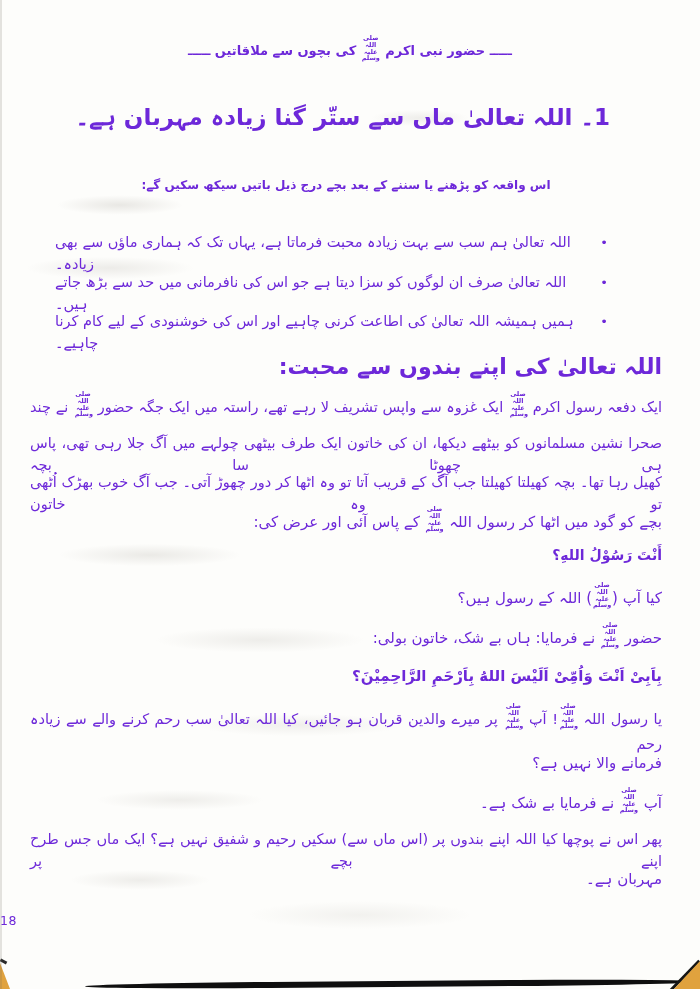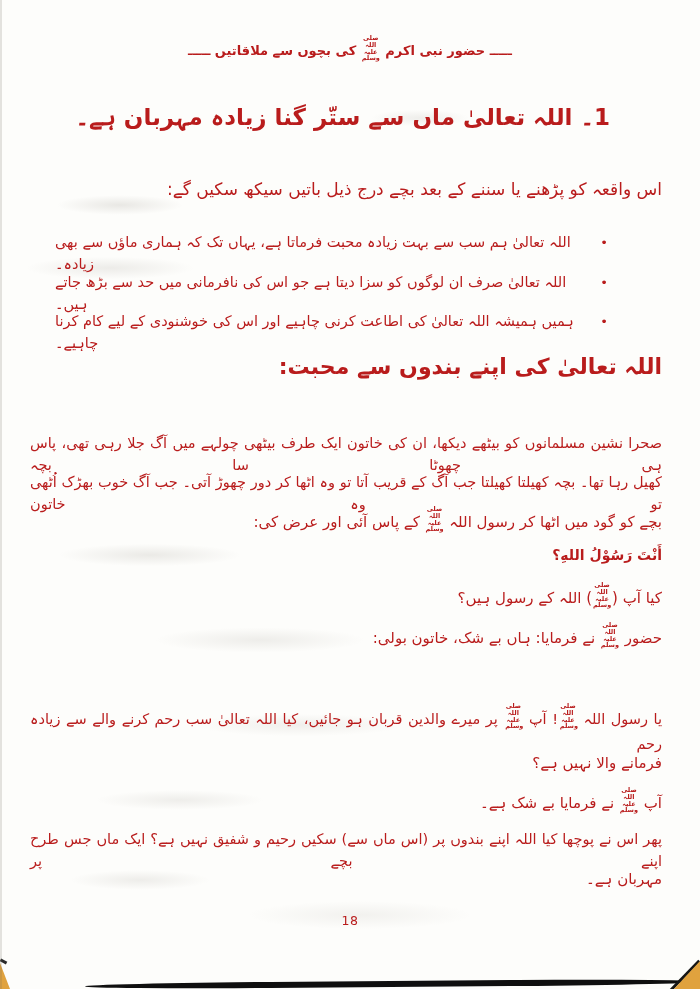--- a/index.html
+++ b/index.html
@@ -1,19 +1,19 @@
 <!DOCTYPE html>
 <html lang="ur" dir="rtl"><head>
 <meta charset="utf-8">
 <style>
   html,body{margin:0;padding:0;background:#e9e7e2;}
   .page{
     position:relative;width:700px;height:989px;margin:0 auto;
     background:#fdfdfb;overflow:hidden;
-    font-family:"DejaVu Sans",sans-serif;color:#b91c1c;direction:rtl;
+    font-family:"DejaVu Sans",sans-serif;color:#6d28d9;direction:rtl;
   }
   
   .page::before{
     content:"";position:absolute;inset:0;pointer-events:none;
     background-image:
       radial-gradient(ellipse 90px 14px at 120px 205px, rgba(150,145,135,.20), transparent 70%),
       radial-gradient(ellipse 120px 16px at 110px 268px, rgba(150,145,135,.16), transparent 70%),
       radial-gradient(ellipse 70px 12px at 420px 118px, rgba(150,145,135,.14), transparent 70%),
       radial-gradient(ellipse 130px 16px at 150px 555px, rgba(150,145,135,.18), transparent 70%),
       radial-gradient(ellipse 150px 18px at 260px 640px, rgba(150,145,135,.15), transparent 70%),
@@ -25,38 +25,38 @@
   
   .page::after{
     content:"";position:absolute;left:0;top:0;bottom:0;width:2px;
     background:rgba(110,105,95,.18);pointer-events:none;
   }
   .line{position:absolute;right:38px;left:30px;text-align:right;
         font-size:14.5px;line-height:1.55;white-space:nowrap;overflow:visible;}
   .full{white-space:normal;text-align:justify;text-align-last:justify;}
   .header{top:38px;right:0;left:0;text-align:center;font-size:13px;font-weight:bold;white-space:nowrap;}
   .title{top:100px;right:90px;left:90px;text-align:center;font-size:23px;font-weight:bold;white-space:nowrap;}
-  .intro{top:176px;font-size:17px;font-weight:400;}
+  .intro{top:176px;font-size:12px;font-weight:700;text-align:center;}
   .bullet{position:absolute;right:92px;left:55px;display:flex;gap:9px;align-items:flex-start;
           font-size:14.5px;line-height:1.5;}
   .bullet .dot{flex:0 0 auto;font-size:13px;transform:translateY(1px);}
   .bullet .btext{flex:1;text-align:left;}
   .b1{top:232px;} .b2{top:272px;} .b3{top:311px;}
   .subhead{top:350px;font-size:22px;font-weight:bold;}
   .p0{top:394px;} .p1{top:432px;} .p2{top:471px;} .p3{top:509px;font-size:15px;}
   .q1{top:545px;font-size:14px;font-weight:bold;}
   .q1t{top:585px;font-size:15px;}
   .r1{top:625px;font-size:15px;}
   .q2{top:665px;font-size:15px;font-weight:bold;}
   .d1{top:706px;}
   .d2{top:752px;font-size:15px;}
   .d3{top:790px;font-size:15px;}
   .d4{top:828px;}
   .d5{top:868px;font-size:15px;}
-  .pagenum{position:absolute;top:913px;left:0;right:0;text-align:center;
+  .pagenum{position:absolute;top:913px;left:0;right:0;
            font-size:12.5px;direction:ltr;letter-spacing:.5px;}
   
   .saw{display:inline-block;width:20px;font-size:6.5px;line-height:1.05;
        vertical-align:middle;text-align:center;font-weight:bold;
        transform:translateY(-3px);white-space:normal;}
   
   .bottom-curve{position:absolute;left:85px;right:-4px;bottom:2px;height:6px;
                 background:#0f0f0f;border-radius:60%/100%;
                 transform:rotate(-0.45deg);}
   .corner-br{position:absolute;right:0;bottom:0;width:26px;height:28px;
@@ -87,27 +87,29 @@
     <span class="dot">•</span>
     <span class="btext urdu">اللہ تعالیٰ صرف ان لوگوں کو سزا دیتا ہے جو اس کی نافرمانی میں حد سے بڑھ جاتے ہیں۔</span>
   </div>
   <div class="bullet b3">
     <span class="dot">•</span>
     <span class="btext urdu">ہمیں ہمیشہ اللہ تعالیٰ کی اطاعت کرنی چاہیے اور اس کی خوشنودی کے لیے کام کرنا چاہیے۔</span>
   </div>
 
   <div class="line subhead urdu">اللہ تعالیٰ کی اپنے بندوں سے محبت:</div>
 
+  <div class="line p0 full urdu">ایک دفعہ رسول اکرم <span class="saw">صلی اللہ علیہ وسلم</span> ایک غزوہ سے واپس تشریف لا رہے تھے، راستہ میں ایک جگہ حضور <span class="saw">صلی اللہ علیہ وسلم</span> نے چند</div>
   <div class="line p1 full urdu">صحرا نشین مسلمانوں کو بیٹھے دیکھا، ان کی خاتون ایک طرف بیٹھی چولہے میں آگ جلا رہی تھی، پاس ہی چھوٹا سا بچہ</div>
   <div class="line p2 full urdu">کھیل رہا تھا۔ بچہ کھیلتا کھیلتا جب آگ کے قریب آتا تو وہ اٹھا کر دور چھوڑ آتی۔ جب آگ خوب بھڑک اُٹھی تو وہ خاتون</div>
   <div class="line p3 urdu">بچے کو گود میں اٹھا کر رسول اللہ <span class="saw">صلی اللہ علیہ وسلم</span> کے پاس آئی اور عرض کی:</div>
 
   <div class="line q1 arabic">أَنْتَ رَسُوْلُ اللهِ؟</div>
   <div class="line r1 urdu">حضور <span class="saw">صلی اللہ علیہ وسلم</span> نے فرمایا: ہاں بے شک، خاتون بولی:</div>
   <div class="line q1t urdu">کیا آپ (<span class="saw">صلی اللہ علیہ وسلم</span>) اللہ کے رسول ہیں؟</div>
+  <div class="line q2 arabic">بِاَبِیْ اَنْتَ وَاُمِّیْ اَلَیْسَ اللهُ بِاَرْحَمِ الرَّاحِمِیْنَ؟</div>
 
   <div class="line d1 full urdu">یا رسول اللہ <span class="saw">صلی اللہ علیہ وسلم</span>! آپ <span class="saw">صلی اللہ علیہ وسلم</span> پر میرے والدین قربان ہو جائیں، کیا اللہ تعالیٰ سب رحم کرنے والے سے زیادہ رحم</div>
   <div class="line d2 urdu">فرمانے والا نہیں ہے؟</div>
   <div class="line d3 urdu">آپ <span class="saw">صلی اللہ علیہ وسلم</span> نے فرمایا بے شک ہے۔</div>
   <div class="line d4 full urdu">پھر اس نے پوچھا کیا اللہ اپنے بندوں پر (اس ماں سے) سکیں رحیم و شفیق نہیں ہے؟ ایک ماں جس طرح اپنے بچے پر</div>
   <div class="line d5 urdu">مہربان ہے۔</div>
 
   <div class="pagenum">18</div>
 
   <div class="bottom-curve"></div>

